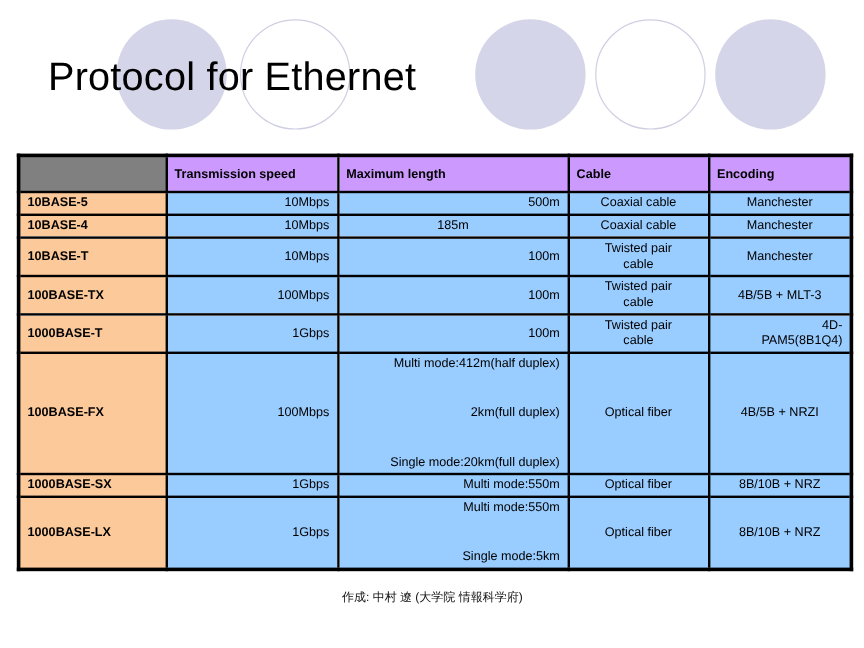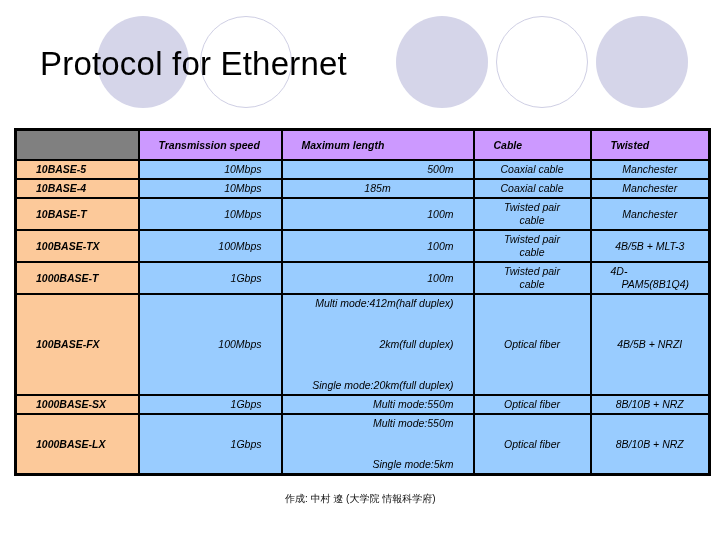--- a/index.html
+++ b/index.html
@@ -70,27 +70,26 @@
     z-index: 2;
   }
   table#spec-table {
     border-collapse: collapse;
     table-layout: fixed;
     width: 694px;
     border: 3px solid #000000;
   }
   table#spec-table td {
     border: 2px solid #000000;
-    padding: 2px 19px;
+    padding: 2px 6px;
     font-size: 10.5px;
     line-height: 13px;
     color: #000000;
     vertical-align: middle;
     overflow: hidden;
-    font-style: italic;
   }
 
   col.c-proto  { width: 123px; }
   col.c-speed  { width: 143px; }
   col.c-length { width: 192px; }
   col.c-cable  { width: 117px; }
   col.c-enc    { width: 119px; }
 
   
   tr.hdr td {
@@ -161,21 +160,21 @@
           <col class="c-length">
           <col class="c-cable">
           <col class="c-enc">
       </colgroup>
       <tbody id="table-body">
           <tr class="hdr">
             <td class="hdr-blank"></td>
             <td class="hdr-cell">Transmission speed</td>
             <td class="hdr-cell">Maximum length</td>
             <td class="hdr-cell">Cable</td>
-            <td class="hdr-cell">Twisted</td>
+            <td class="hdr-cell">Encoding</td>
           </tr>
           <tr>
             <td class="proto">10BASE-5</td>
             <td class="val num">10Mbps</td>
             <td class="val num">
               <span class="ml-line" style="text-align: right;">500m</span>
             </td>
             <td class="val mid">
               <span class="ml-line" style="text-align: center;">Coaxial cable</span>
             </td>
@@ -228,21 +227,21 @@
             <td class="proto">1000BASE-T</td>
             <td class="val num">1Gbps</td>
             <td class="val num">
               <span class="ml-line" style="text-align: right;">100m</span>
             </td>
             <td class="val mid">
               <span class="ml-line" style="text-align: center;">Twisted pair</span>
               <span class="ml-line" style="text-align: center;">cable</span>
             </td>
             <td class="val mid">
-              <span class="ml-line" style="text-align: left;">4D-</span>
+              <span class="ml-line" style="text-align: right;">4D-</span>
               <span class="ml-line" style="text-align: right;">PAM5(8B1Q4)</span>
             </td>
           </tr>
           <tr>
             <td class="proto">100BASE-FX</td>
             <td class="val num">100Mbps</td>
             <td class="val num">
               <span class="ml-line" style="text-align: right;">Multi mode:412m(half duplex)</span>
               <span class="ml-line ml-gap" style="text-align: right;">2km(full duplex)</span>
               <span class="ml-line ml-gap" style="text-align: right;">Single mode:20km(full duplex)</span>

